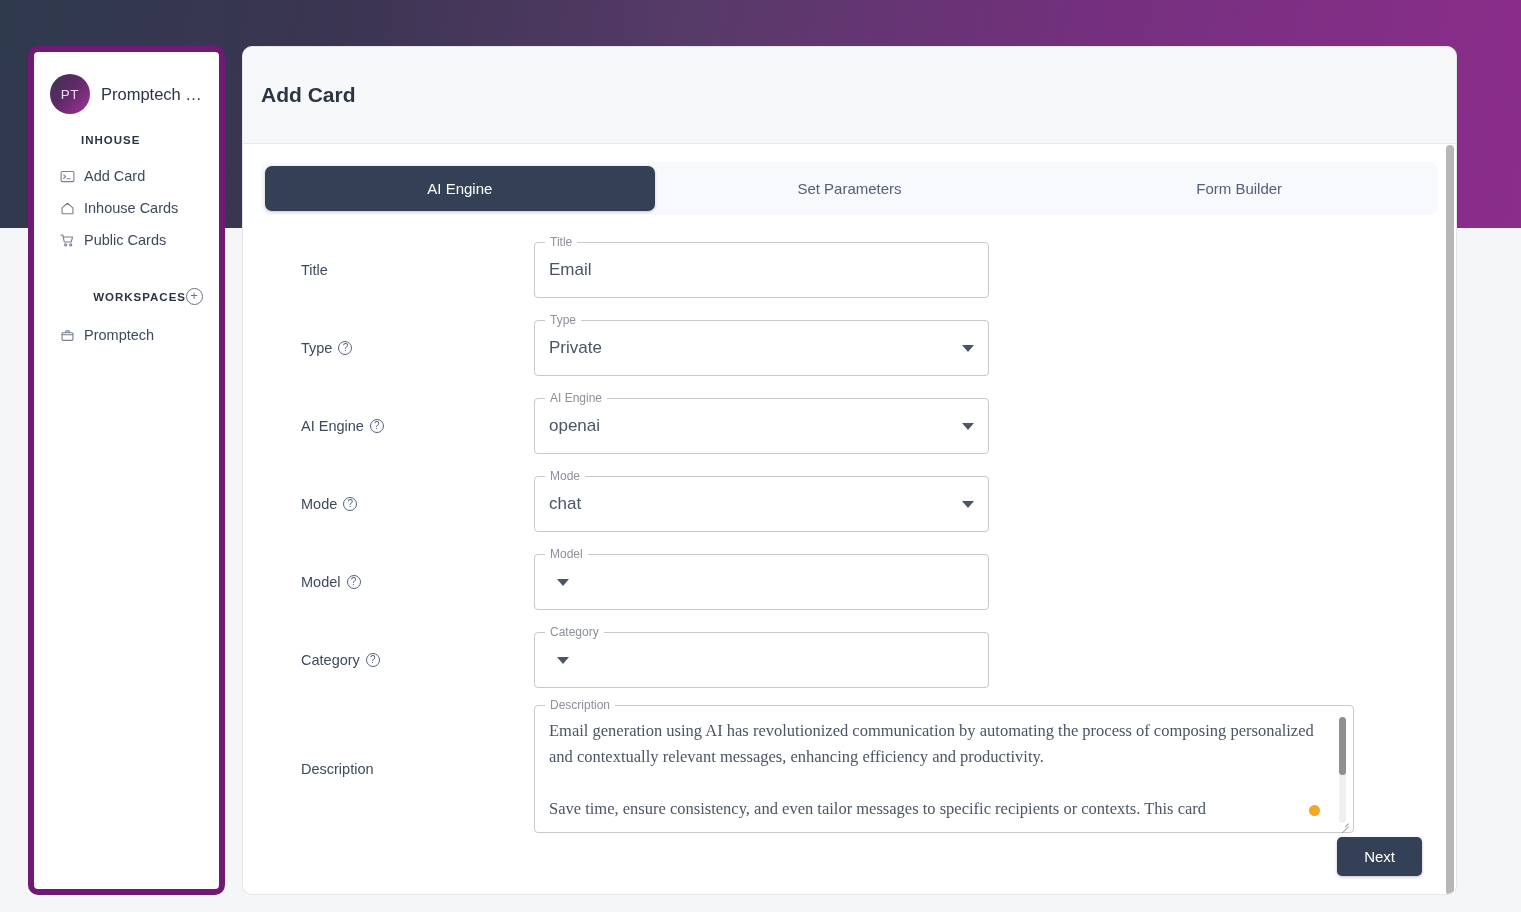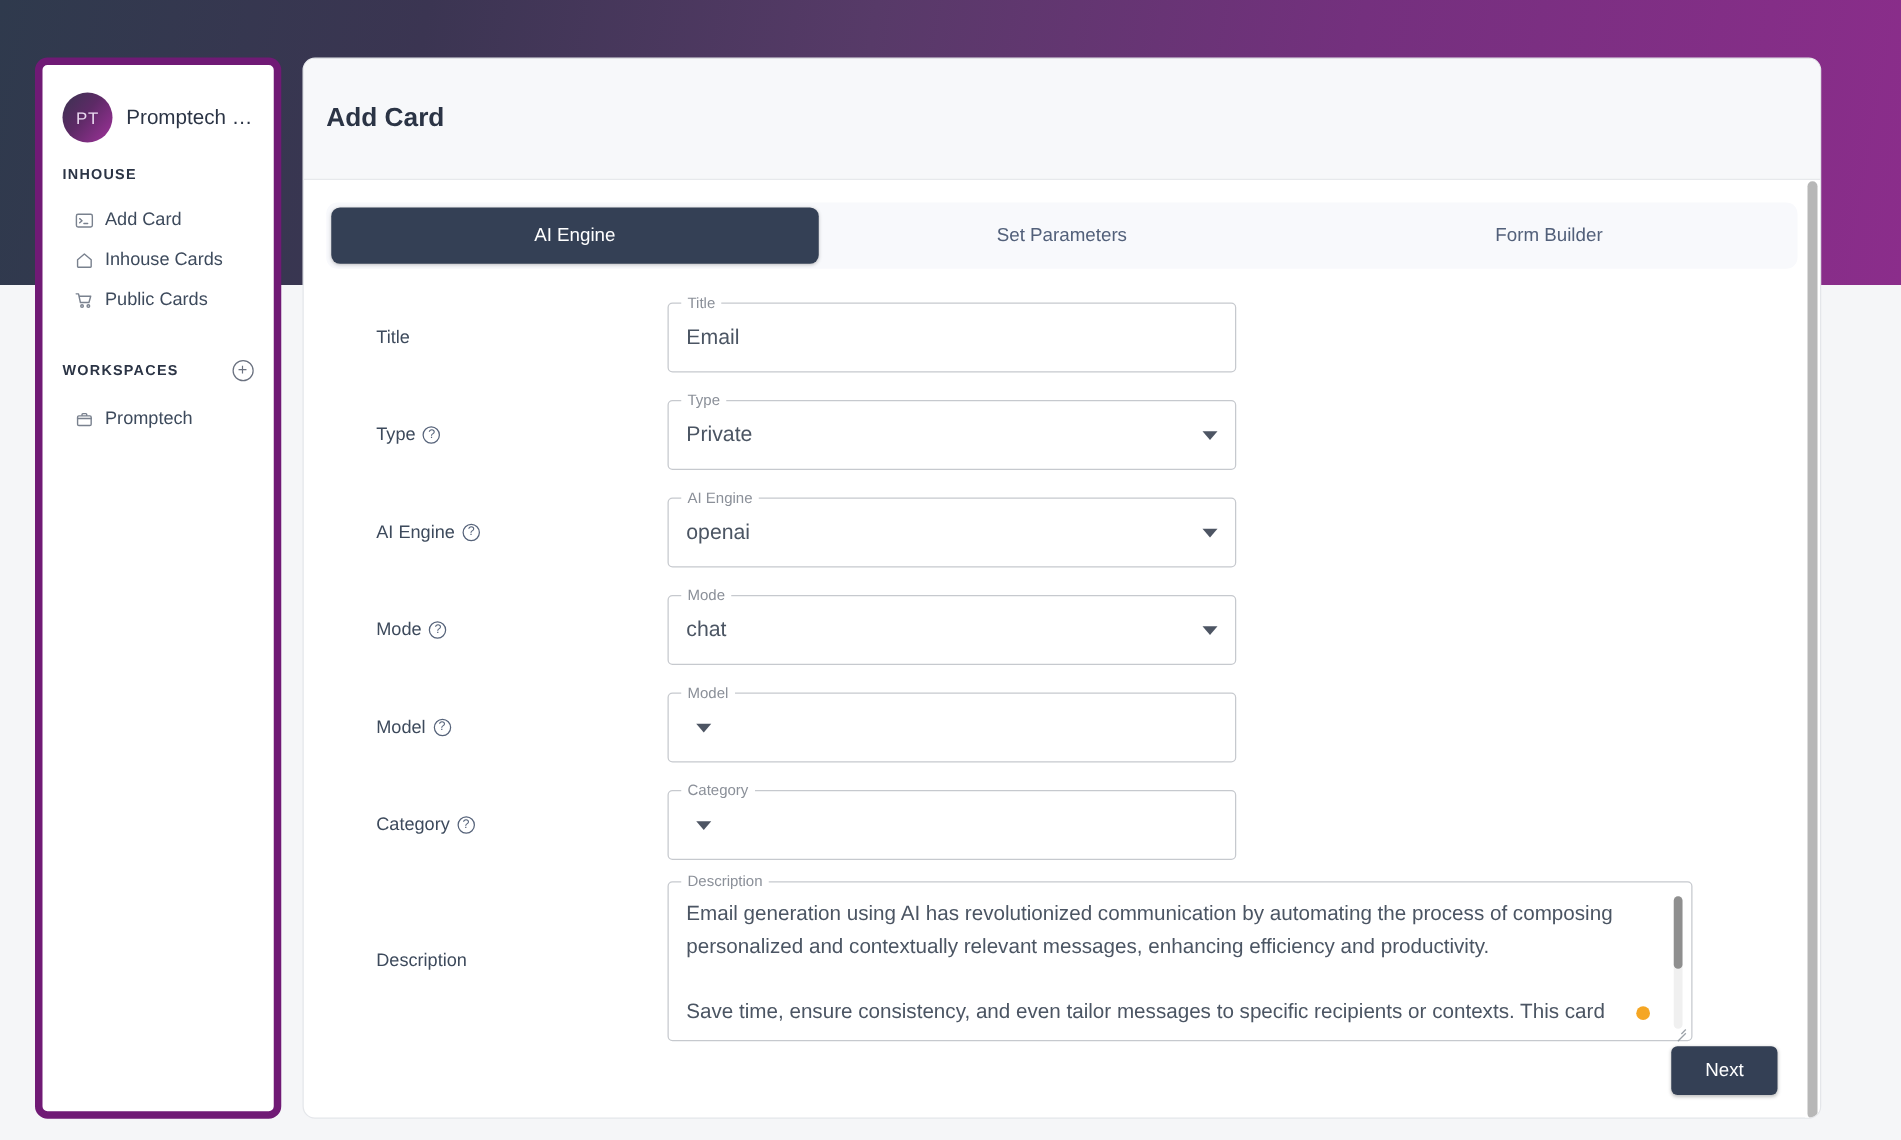--- a/index.html
+++ b/index.html
@@ -70,22 +70,23 @@
   .sect-label {
     font-size: 11.5px;
     font-weight: bold;
     letter-spacing: 1px;
     color: #2b3445;
     padding: 0 16px;
     margin-top: 20px;
     display: flex;
     align-items: center;
     justify-content: space-between;
-  }
-  .sect-label.ws-sect { margin-top: 32px; }
+    margin-left: 31px;
+  }
+  .sect-label.ws-sect { margin-top: 32px; justify-content: flex-end; }
 
   .add-ws-btn {
     width: 17px; height: 17px;
     border-radius: 50%;
     border: 1px solid #6b7280;
     color: #6b7280;
     font-size: 13px;
     line-height: 14px;
     text-align: center;
     font-weight: normal;
@@ -240,20 +241,21 @@
     cursor: pointer;
   }
 
   
   .ta-scroll {
     width: 100%;
     height: 100%;
     padding: 12px 30px 8px 14px;
     overflow: hidden;
     position: relative;
+    font-family: Liberation Serif, serif;
   }
   .ta-text {
     font-size: 16.5px;
     line-height: 26px;
     color: #4b5563;
   }
   .ta-text p + p { margin-top: 26px; }
 
   .ta-scrollbar {
     position: absolute;

